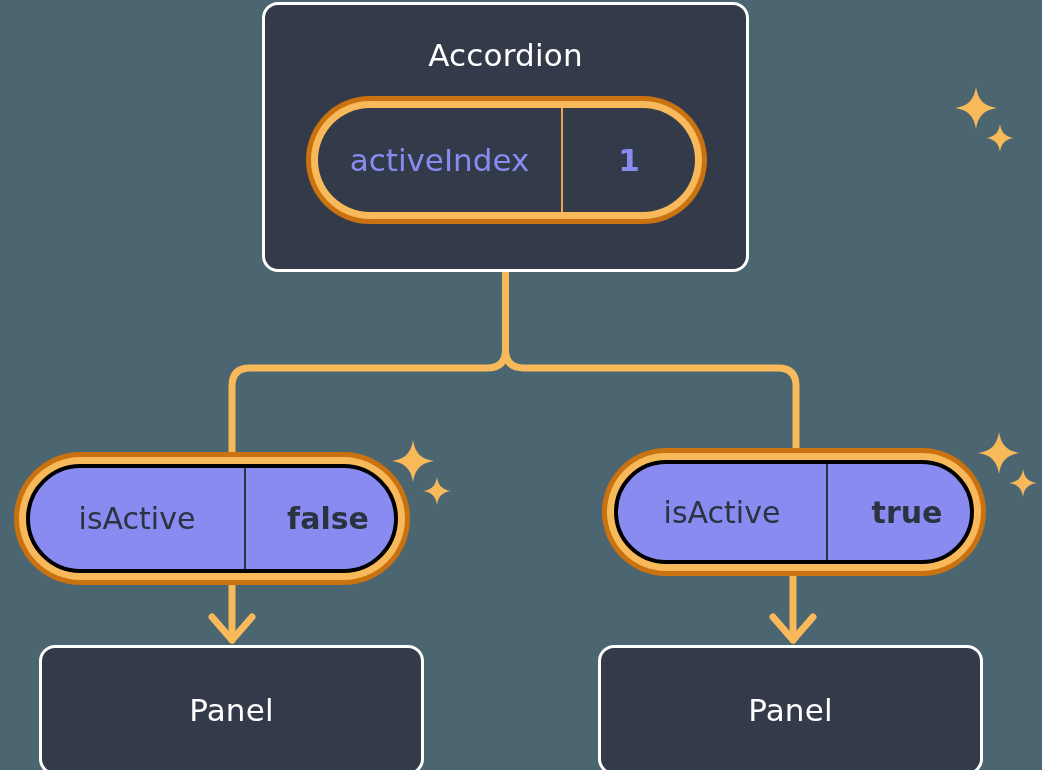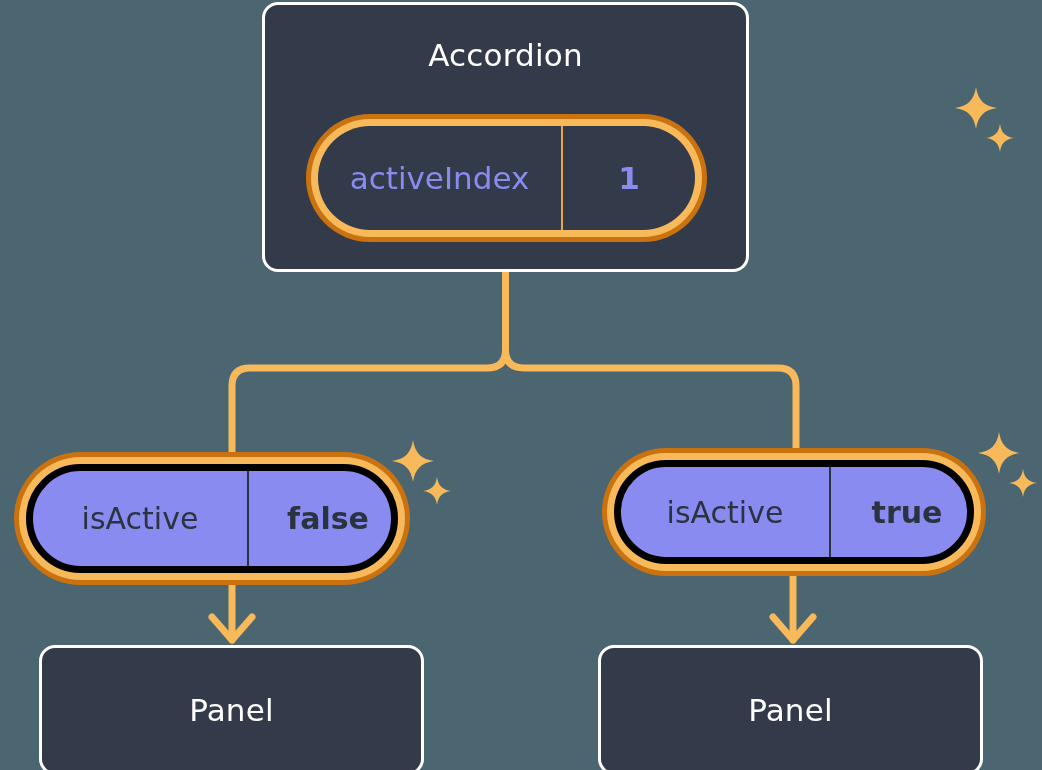--- a/index.html
+++ b/index.html
@@ -100,21 +100,20 @@
   .pill-key, .pill-val {
     display: flex;
     align-items: center;
     justify-content: center;
     white-space: nowrap;
   }
 
   
   .pill.dark {
     background: #c9720f;
-    margin-top: 18px;
   }
   .pill.dark .pill-inner {
     background: #333b4a;
   }
   .pill.dark .pill-key {
     color: #8a8bf0;
     font-size: 31px;
     font-weight: 400;
   }
   .pill.dark .pill-val {
@@ -125,21 +124,21 @@
   .pill.dark .pill-divider {
     width: 2px;
     background: #e8a martin;
     background: #e8a64a;
     flex: 0 0 2px;
   }
 
   
   .pill.purple .pill-inner {
     background: #8a8bf0;
-    border: 7px solid #000000;
+    border: 4px solid #000000;
   }
   .pill.purple .pill-key {
     color: #2b3340;
     font-size: 30px;
     font-weight: 400;
   }
   .pill.purple .pill-val {
     color: #2b3340;
     font-size: 30px;
     font-weight: 700;

